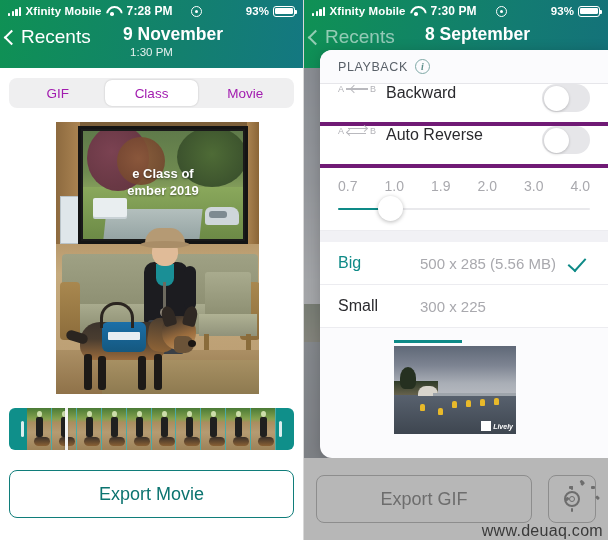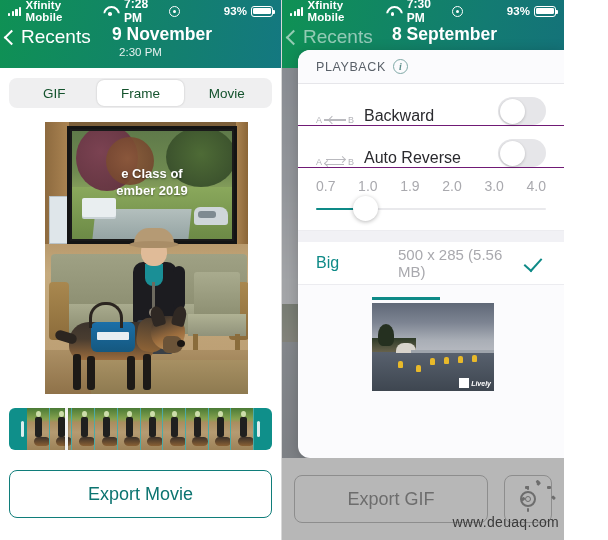--- a/index.html
+++ b/index.html
@@ -5,21 +5,21 @@
   * { margin:0; padding:0; box-sizing:border-box; }
   html,body {
     width:608px; height:540px;
     background:#ffffff;
     font-family:"Liberation Sans", sans-serif;
     overflow:hidden;
   }
   .screen { position:relative; width:608px; height:540px; display:flex; }
 
   
-  .panel { position:relative; width:282px; height:540px; overflow:hidden; background:#fff; }
+  .panel { position:relative; width:304px; height:540px; overflow:hidden; background:#fff; }
   .panel-left  { border-right:1px solid #d8d8d8; }
 
   
   .statusbar {
     position:relative; height:22px; width:100%;
     display:flex; align-items:center; padding:0 8px;
     color:#ffffff; font-size:11.5px; font-weight:bold; letter-spacing:.1px;
   }
   .sb-left { display:flex; align-items:center; gap:4px; }
   .sb-right { margin-left:auto; display:flex; align-items:center; gap:4px; }
@@ -60,21 +60,21 @@
   .navtitle .d1 { font-size:17.5px; font-weight:bold; color:#fff; line-height:21px;padding-left:43px; }
   .navtitle .d2 { font-size:11.5px; color:#e6f1ef; line-height:15px; }
 
   
   .seg-wrap { padding:10px 9px 0; }
   .segmented {
     display:flex; background:#efeff0; border-radius:8px; padding:2px; height:30px;
   }
   .seg {
     flex:1; display:flex; align-items:center; justify-content:center;
-    font-size:13.5px; color:#14532d; border-radius:7px;
+    font-size:13.5px; color:#a21caf; border-radius:7px;
   }
   .seg.active { background:#fff; box-shadow:0 0 2px rgba(0,0,0,.22); font-weight:400; }
 
   .photo-wrap { display:flex; justify-content:center; margin-top:14px;padding-left:12px; }
   .photo { width:203px; height:272px; position:relative; overflow:hidden; background:#7c5f3a; }
 
   
   .tv {
     position:absolute; left:22px; top:4px; width:170px; height:118px;
     background:#1a1a1a; border:3px solid #141414; overflow:hidden;
@@ -224,22 +224,22 @@
     height:34px; display:flex; align-items:center; gap:7px; padding:0 18px;
     background:#fbfbfd; border-bottom:1px solid #e6e6ea;
   }
   .modal-hdr .lbl { font-size:12.5px; letter-spacing:.6px; color:#5a6169; }
   .info-i {
     width:15px; height:15px; border:1.2px solid #7fa8a6; border-radius:50%;
     color:#5d8d8a; font-size:10px; font-style:italic; font-weight:bold;
     display:flex; align-items:center; justify-content:center; font-family:"Liberation Serif", serif;
   }
   .row {
-    height:42px; display:flex; align-items:flex-end; padding:0 18px;
-    background:#fff; border-bottom:1px solid #701a75;
+    height:42px; display:flex; align-items:flex-start; padding:0 18px;
+    background:#fff; border-bottom:4px solid #701a75;
   }
   .row-ico { width:48px; font-size:9px; color:#b3b3b8; display:flex; align-items:center; gap:2px; }
   .ab-arrow { position:relative; width:22px; height:8px; }
   .ab-arrow .ln { position:absolute; left:0; right:0; top:3.4px; height:1.3px; background:#b9b9be; }
   .ab-arrow .hd { position:absolute; left:5px; top:.6px; width:6px; height:6px;
     border-left:1.4px solid #b9b9be; border-bottom:1.4px solid #b9b9be; transform:rotate(45deg); }
   .rev { position:relative; width:22px; height:10px; }
   .rev .l1 { position:absolute; left:2px; right:1px; top:2px; height:1.3px; background:#b9b9be; }
   .rev .l2 { position:absolute; left:1px; right:2px; top:6.5px; height:1.3px; background:#b9b9be; }
   .rev .h1 { position:absolute; right:1px; top:-.4px; width:5px; height:5px;
@@ -325,21 +325,21 @@
   .gear .tooth:before, .gear .tooth:after {
     content:""; position:absolute; left:0; width:2.8px; height:4px; background:#6d6d6d; border-radius:1px;
   }
   .gear .tooth:before { top:0; } .gear .tooth:after { bottom:0; }
   .arrow-down {
     position:absolute; right:19px; bottom:68px; width:0; height:0;
     border-left:11px solid transparent; border-right:11px solid transparent;
     border-top:12px solid #fdfdfd;
   }
   .watermark {
-    position:absolute; right:5px; bottom:10px; font-size:14px; color:#3a3a3a;
+    position:absolute; right:5px; bottom:0; font-size:16px; color:#3a3a3a;
     font-family:"Liberation Sans", sans-serif; letter-spacing:.3px;margin-left:20px;
   }
 </style>
 </head>
 <body>
 
 <div class="screen">
 
   <div class="panel panel-left" style="background:linear-gradient(100deg,#0f9154 0%,#13806e 48%,#14728e 100%);">
 
@@ -364,30 +364,30 @@
       </div>
     </div>
 
     <div class="navbar">
       <div class="back">
         <span class="chev"></span>
         <span>Recents</span>
       </div>
       <div class="navtitle">
         <div class="d1">9 November</div>
-        <div class="d2">2:30 PM</div>
+        <div class="d2">1:30 PM</div>
       </div>
     </div>
 
     <div style="position:absolute;left:0;right:0;top:68px;bottom:0;background:#ffffff;">
 
       <div class="seg-wrap">
         <div class="segmented">
           <div class="seg">GIF</div>
-          <div class="seg active">Frame</div>
+          <div class="seg active">Class</div>
           <div class="seg">Movie</div>
         </div>
       </div>
 
       <div class="photo-wrap">
         <div class="photo">
           <div class="wall-left"></div>
           <div class="wall-right"></div>
           <div class="room"></div>
           <div class="tv">
@@ -606,20 +606,24 @@
       </div>
 
       <div class="gap"></div>
 
       <div class="size-row">
         <span class="size-name sel">Big</span>
         <span class="size-dim">500 x 285 (5.56 MB)</span>
         <span class="check"></span>
       </div>
 
+      <div class="size-row">
+        <span class="size-name">Small</span>
+        <span class="size-dim">300 x 225</span>
+      </div>
 
       <div class="preview-area">
         <div class="thumb-card">
           <div class="thumb-bar"></div>
           <div class="tc-img">
             <div class="tc-sky"></div>
             <div class="tc-land"></div>
             <div class="tc-water"></div>
             <div class="tc-tree"></div>
             <div class="tc-tent"></div>

